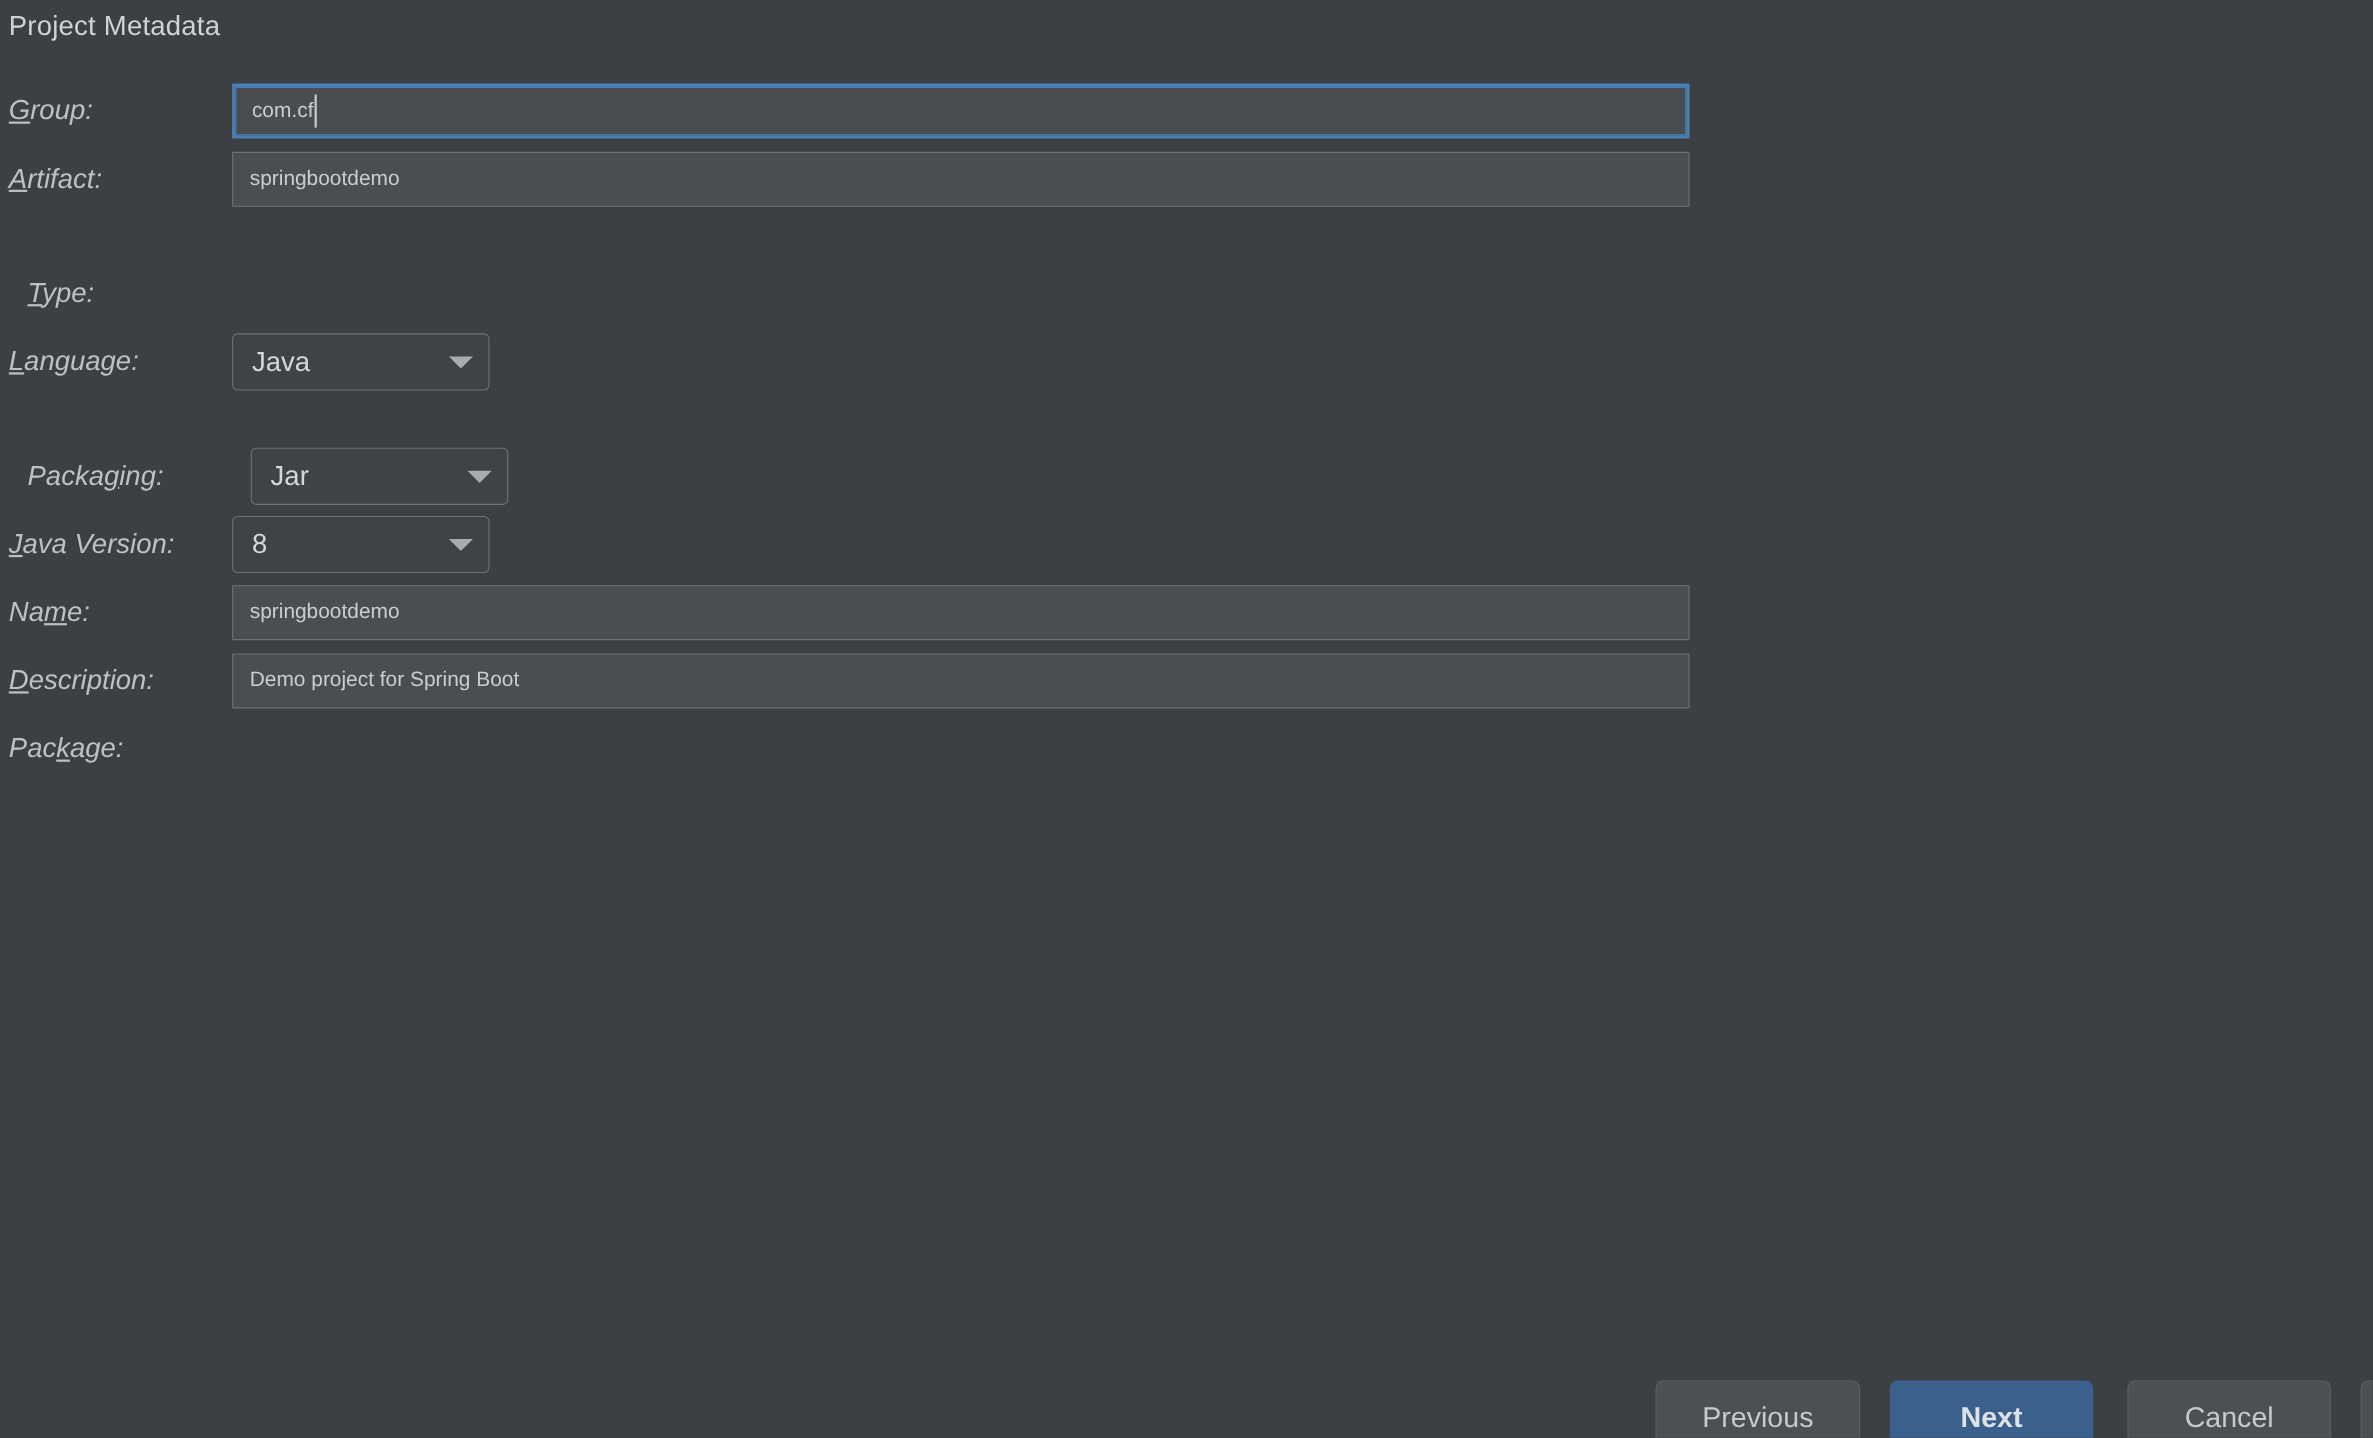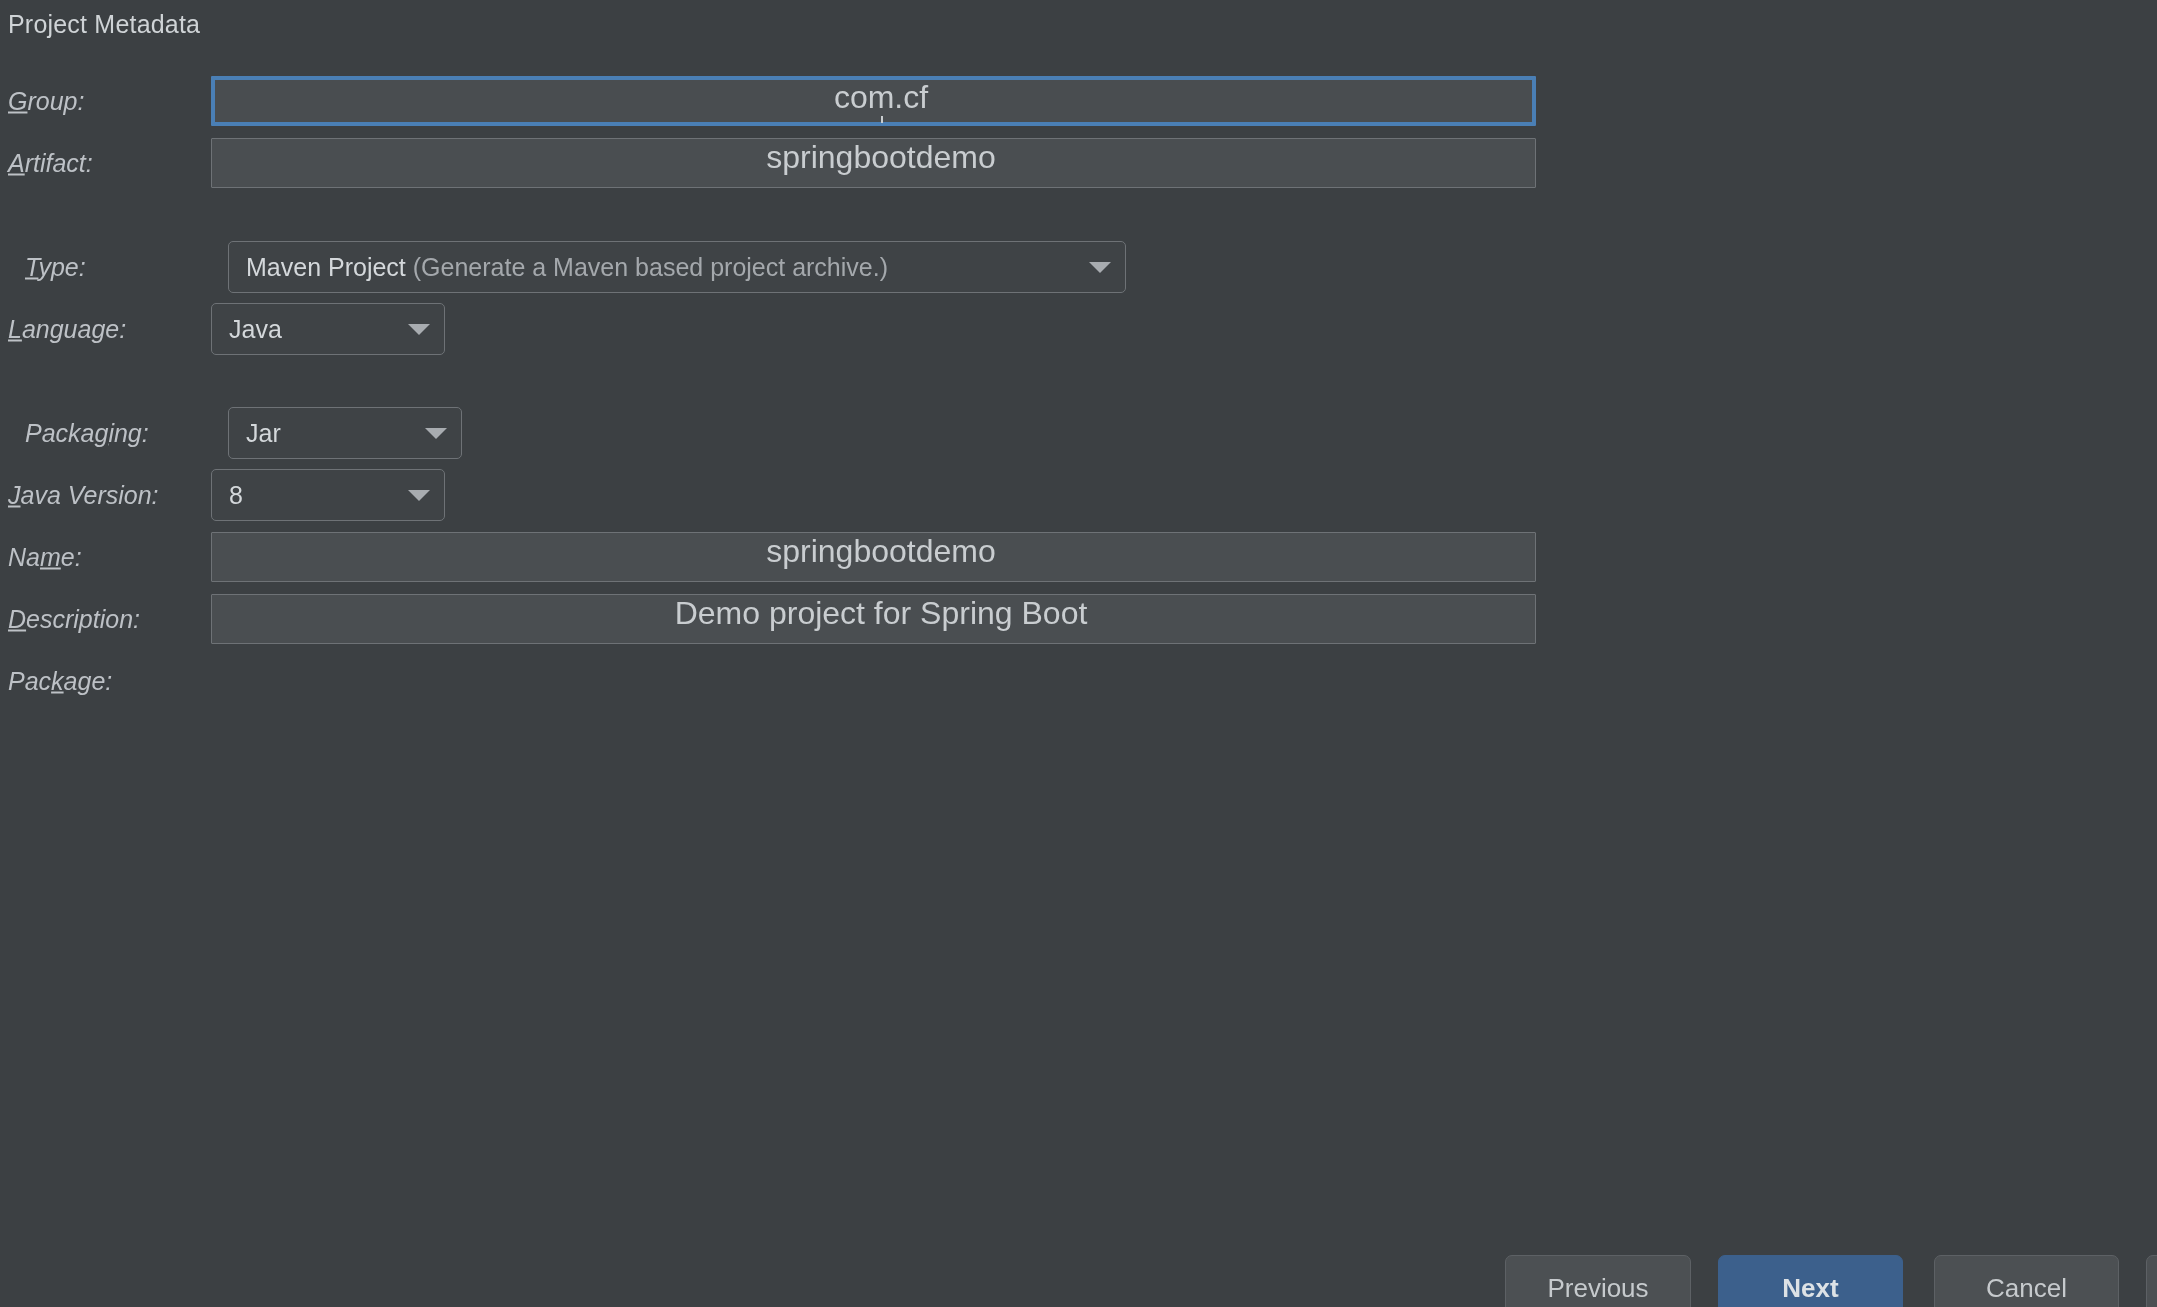--- a/index.html
+++ b/index.html
@@ -70,25 +70,24 @@
     transform: translateY(-50%);
     height: 50px;
     width: 1325px;
     box-sizing: border-box;
     background: #4a4e51;
     border: 1px solid #6e7276;
     border-radius: 1px;
     display: flex;
     align-items: center;
     padding: 0 0 0 15px;
-    font-size: 32px;
+    font-size: 19px;
     color: #c9cdd0;
     white-space: nowrap;
     overflow: hidden;
-    flex-direction: column;
   }
   .text-input.focused {
     border: 3px solid #4a7fb5;
     background: #494d50;
     box-shadow: 0 0 0 1px #4a7fb5 inset;
   }
   .caret {
     display: inline-block;
     width: 2px;
     height: 30px;
@@ -182,25 +181,20 @@
         </div>
       </div>
       <div class="row">
         <div class="field-label"><span></span><u>A</u><span>rtifact:</span></div>
         <div class="text-input">
           <span>springbootdemo</span>
         </div>
       </div>
       <div class="row gap-before">
         <div class="field-label"><span></span><u>T</u><span>ype:</span></div>
-        <div class="combo wide">
-          <span class="combo-text"><span class="primary">Maven Project</span> <span class="secondary">(Generate a Maven based project archive.)</span></span>
-          <span class="spacer"></span>
-          <span class="combo-arrow"></span>
-        </div>
       </div>
       <div class="row">
         <div class="field-label"><span></span><u>L</u><span>anguage:</span></div>
         <div class="combo narrow">
           <span class="combo-text"><span class="primary">Java</span></span>
           <span class="spacer"></span>
           <span class="combo-arrow"></span>
         </div>
       </div>
       <div class="row gap-before">

